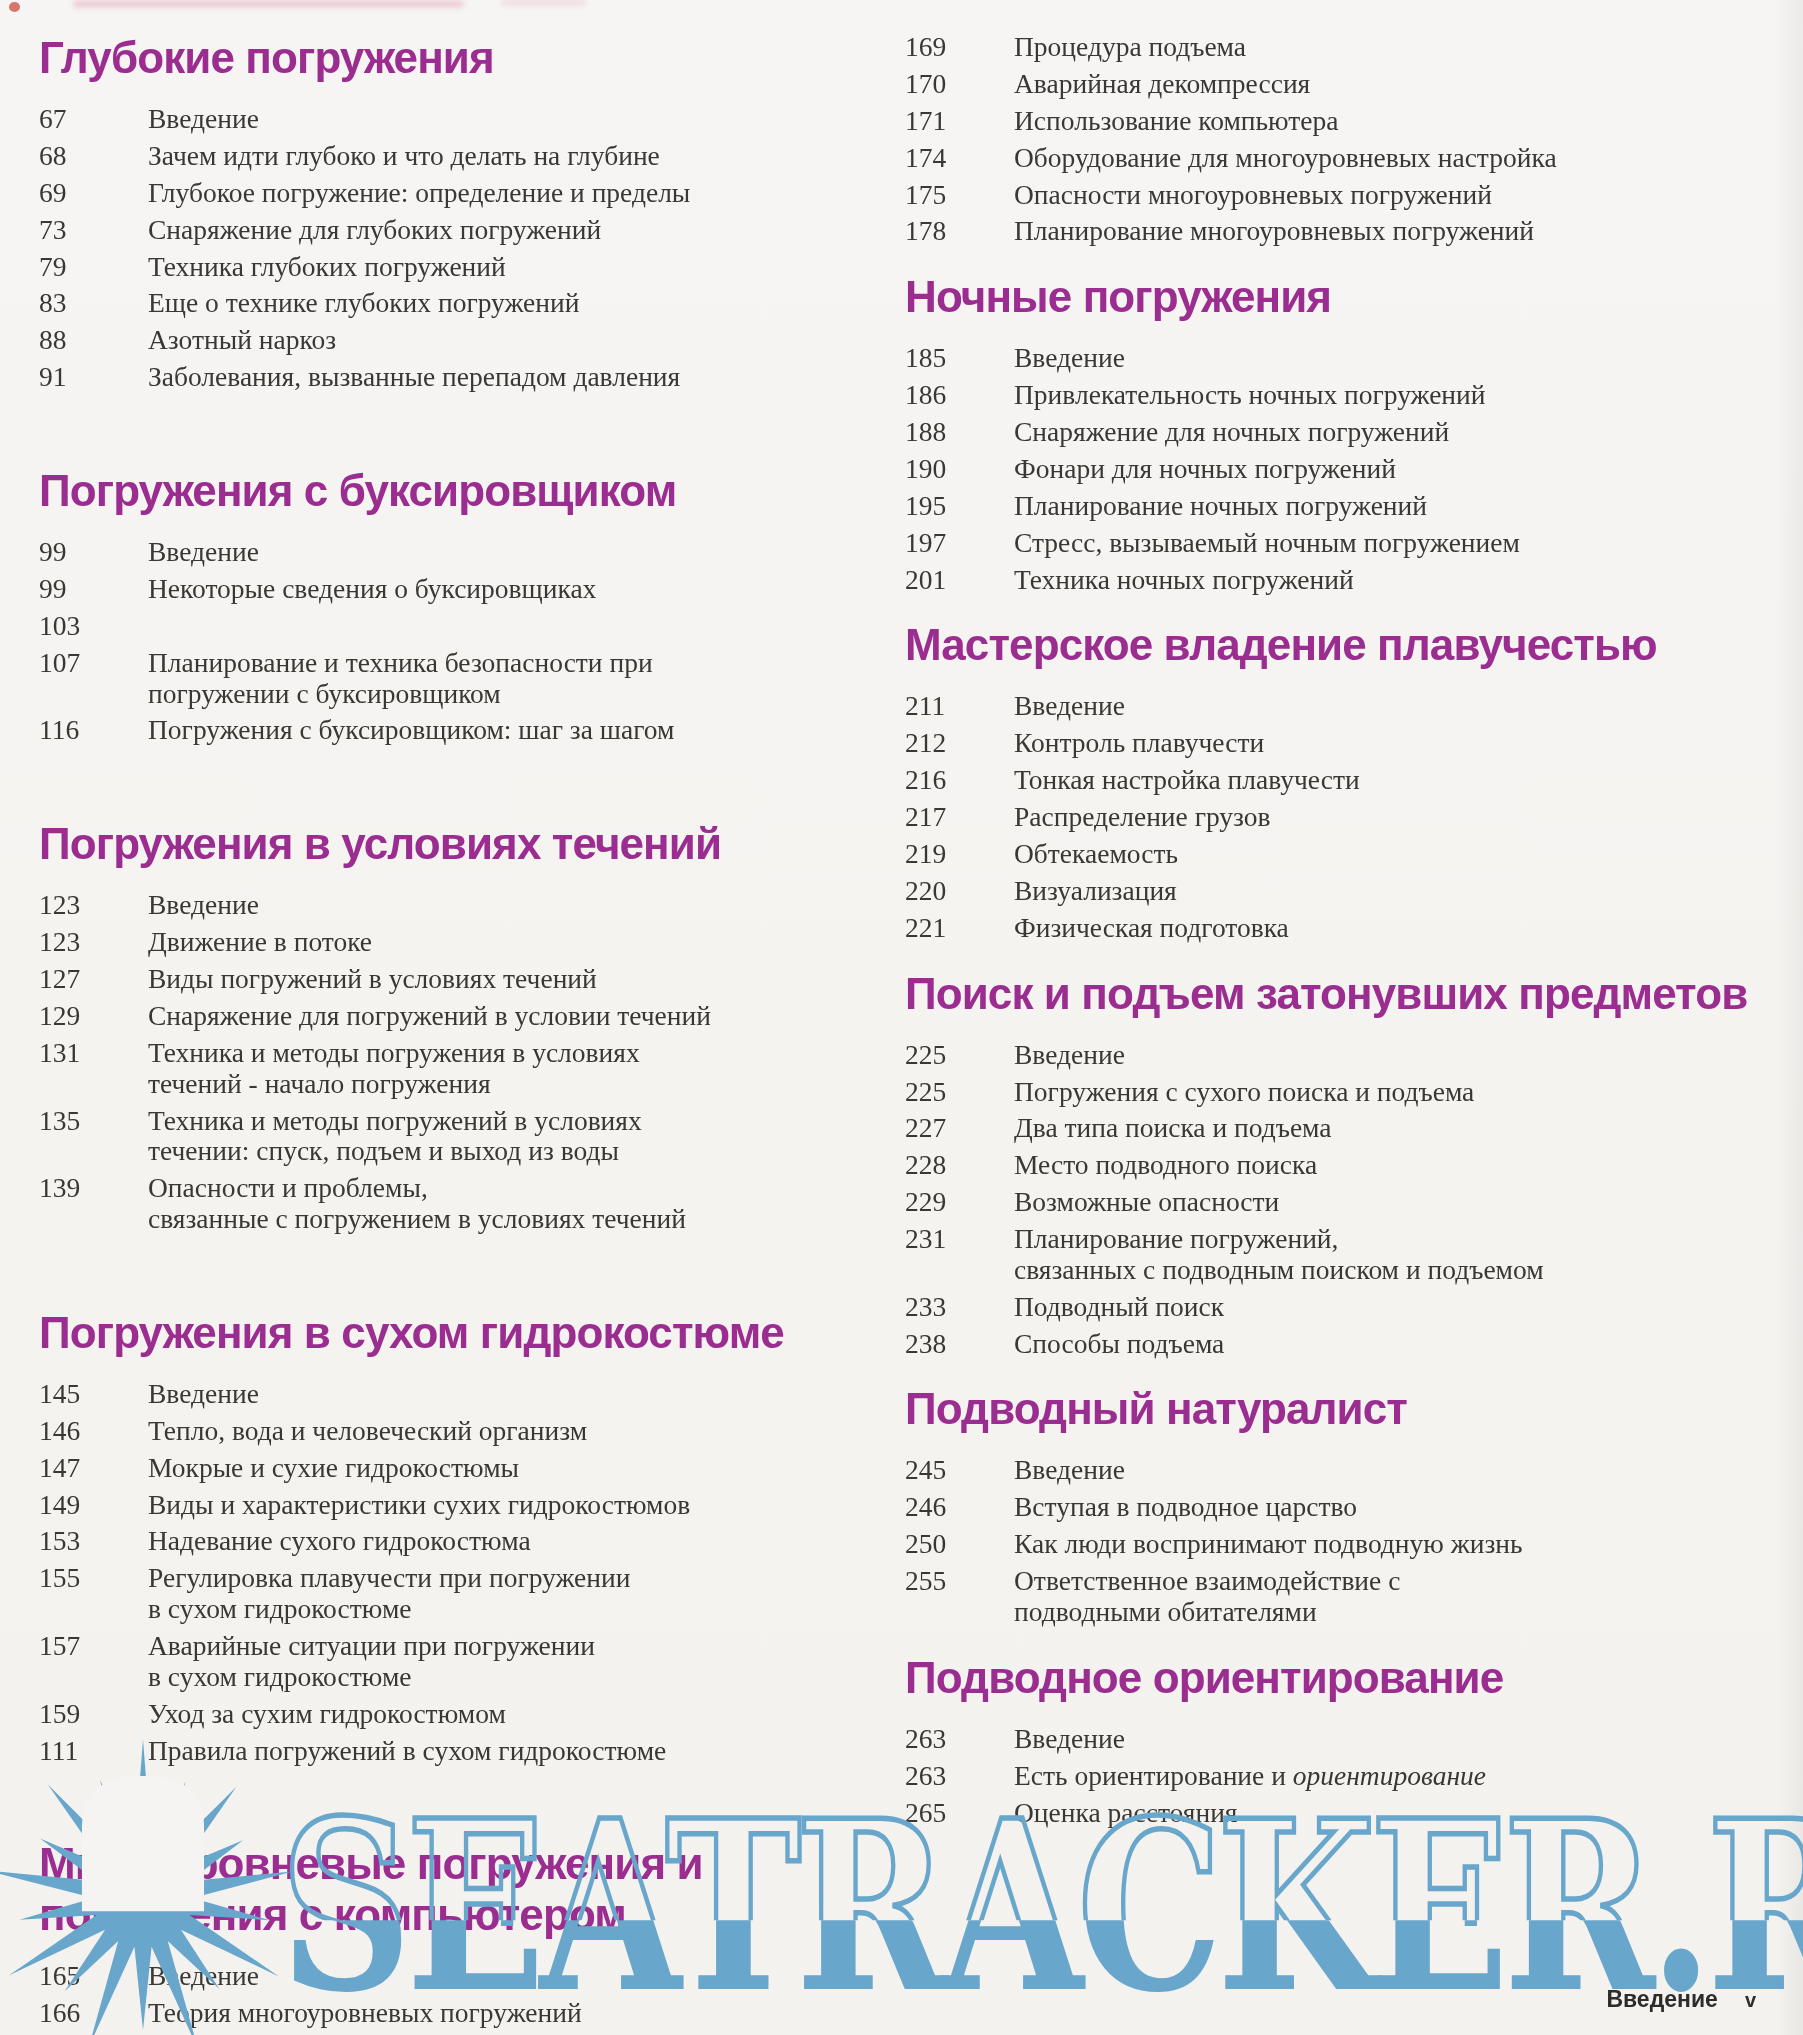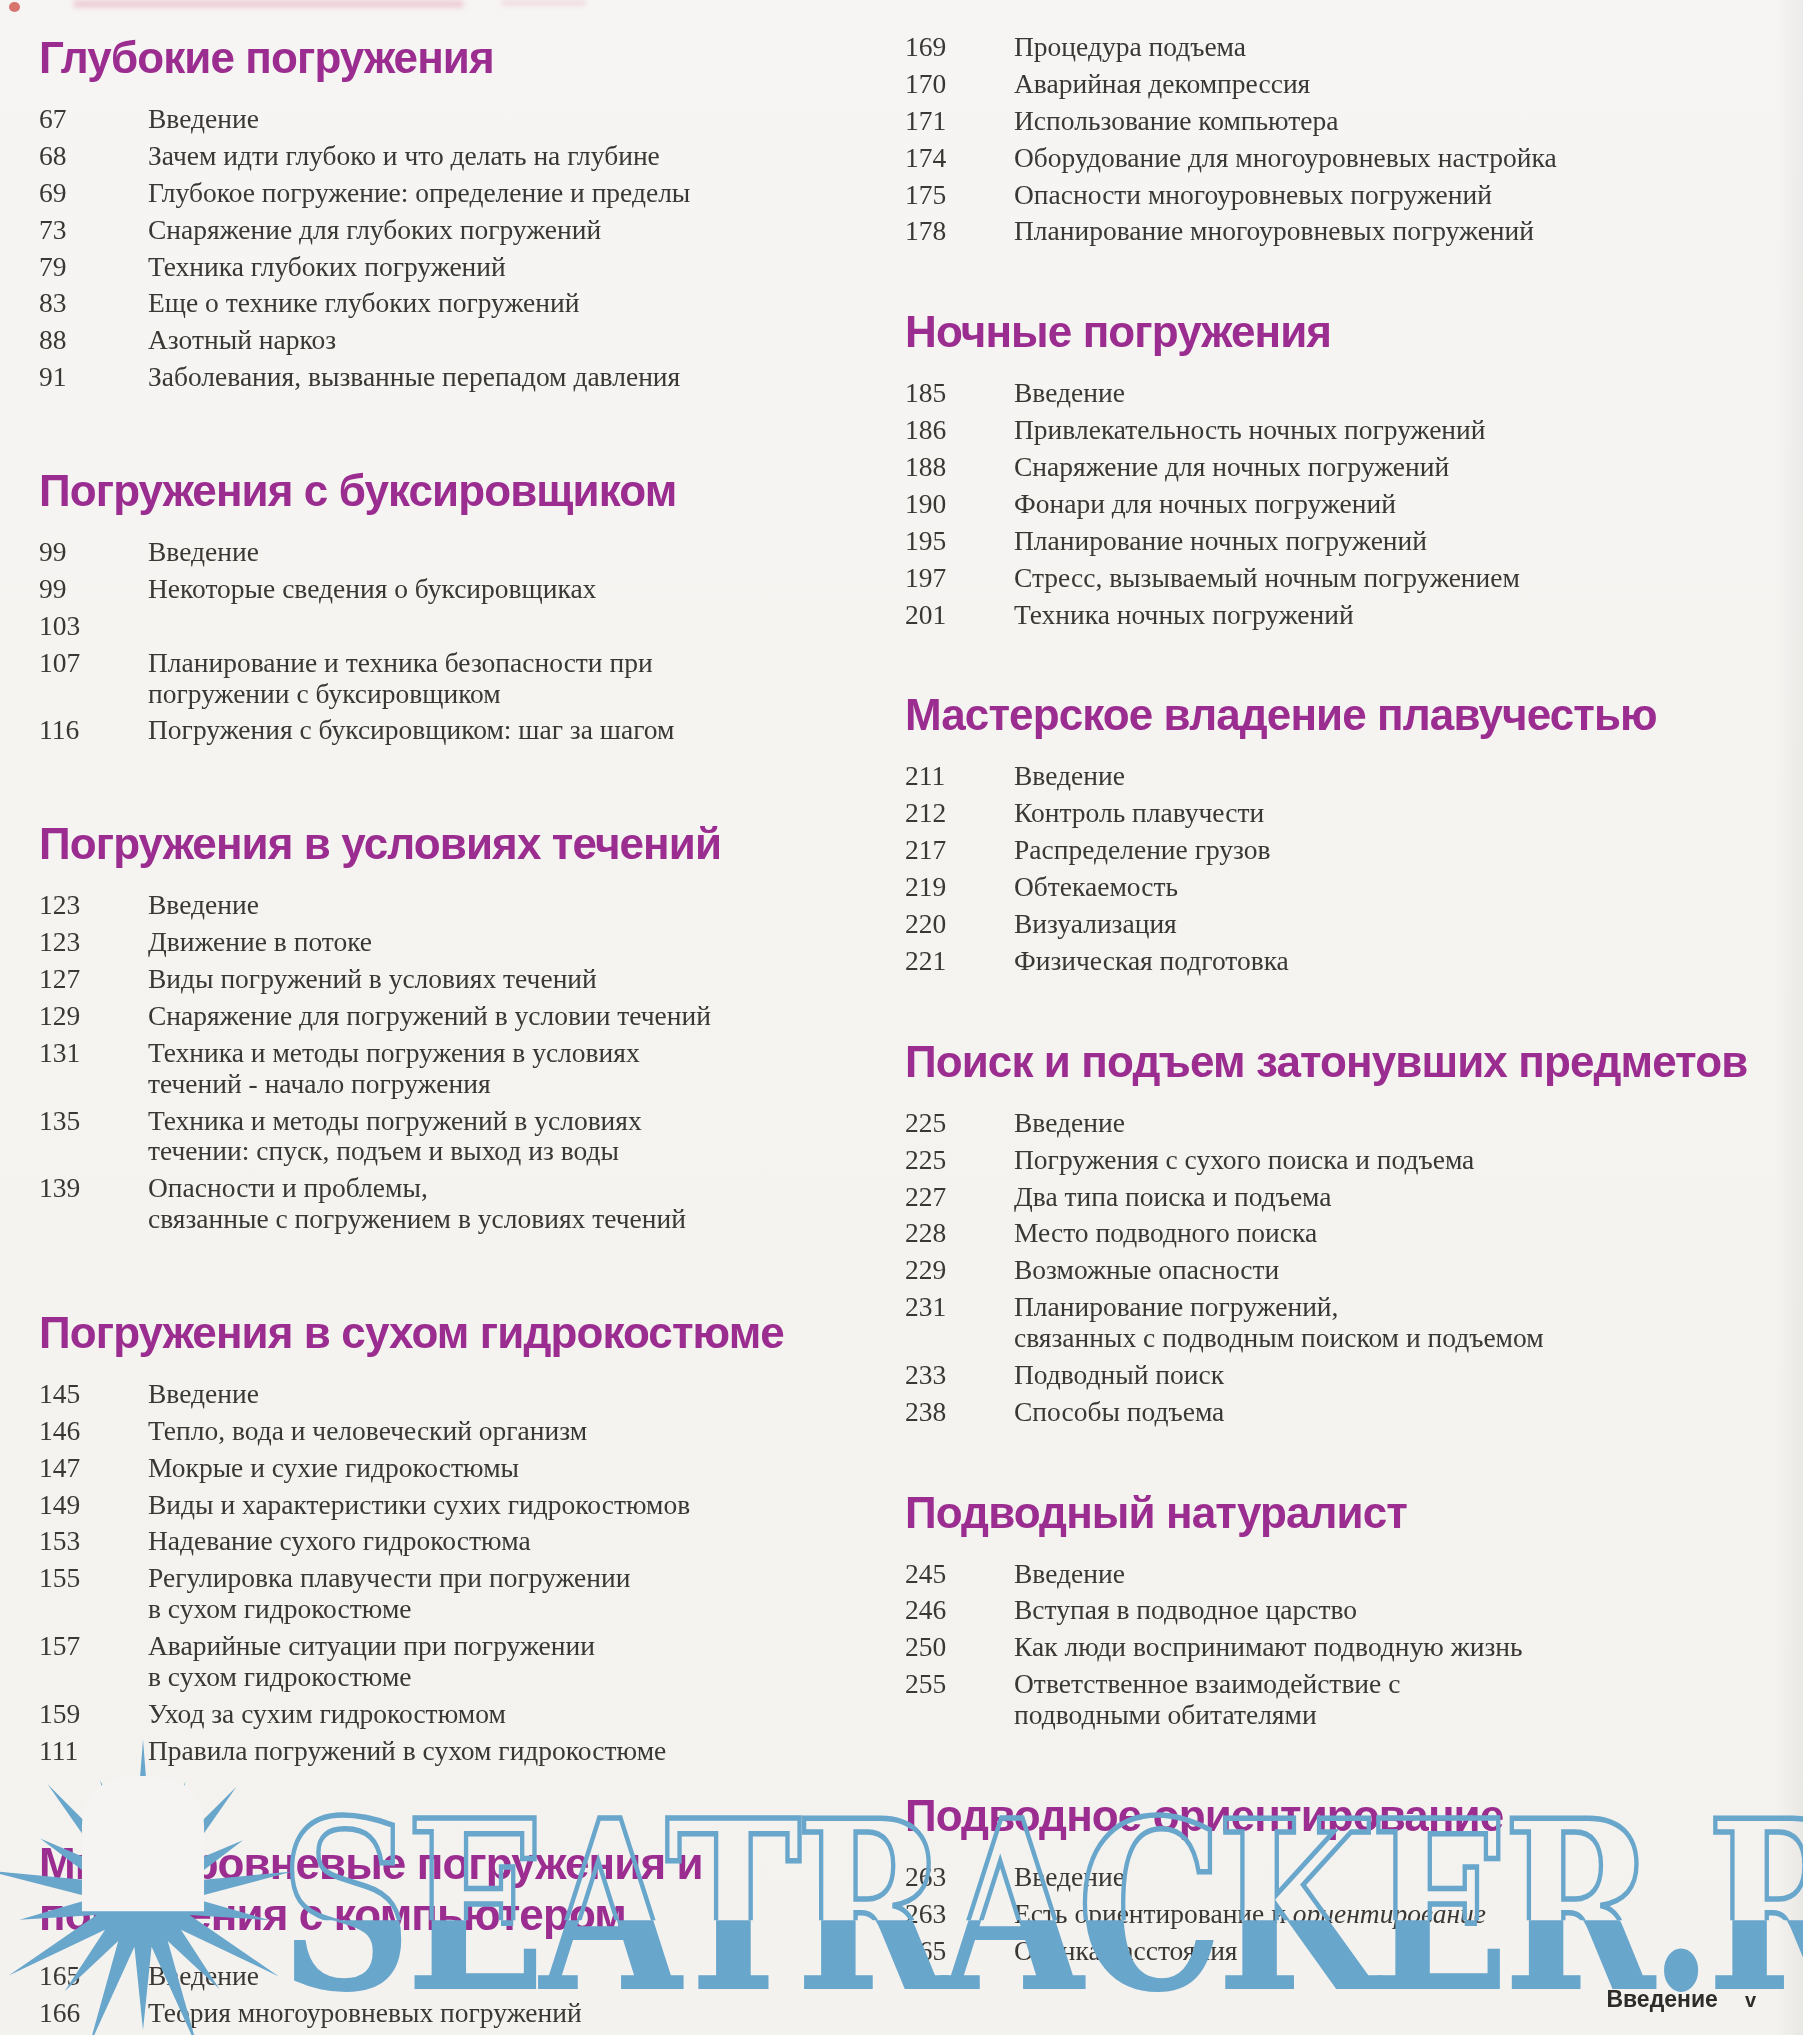--- a/index.html
+++ b/index.html
@@ -17,21 +17,21 @@
   .artifact-streak1 { left:73px; top:0; width:391px; height:8px; background:#e7a9bd; opacity:.5; filter:blur(2.4px); border-radius:4.3px; }
   .artifact-streak2 { left:501px; top:0; width:85px; height:6.1px; background:#e7a9bd; opacity:.32; filter:blur(2.4px); border-radius:3.1px; }
   .edge-shade { right:0; top:0; width:28px; height:100%; background:linear-gradient(to left, rgba(60,60,60,.06), rgba(0,0,0,0)); }
 
   
   .col { position:absolute; top:32px; }
   .col-left  { left:39px;  width:852px; }
   .col-right { left:905px; width:885px; }
 
   .toc-section { margin-top:72px; }
-  .col-right .toc-section { margin-top:59px; }
+  .col-right .toc-section { margin-top:24px; }
   .toc-section:first-child { margin-top:0; }
 
   .section-heading {
     font-family:"Liberation Sans", sans-serif;
     font-weight:bold;
     font-size:44px;
     line-height:1.16;
     letter-spacing:-0.9px;
     color:#9a2d8f;
     margin:0 0 21px 0;
@@ -319,20 +319,24 @@
     <div class="entries">
           <div class="entry">
     <span class="entry-page">211</span>
     <span class="entry-title"><span class="t">Введение</span><span class="t-italic"></span></span>
   </div>
           <div class="entry">
     <span class="entry-page">212</span>
     <span class="entry-title"><span class="t">Контроль плавучести</span><span class="t-italic"></span></span>
   </div>
           <div class="entry">
+    <span class="entry-page">216</span>
+    <span class="entry-title"><span class="t">Тонкая настройка плавучести</span><span class="t-italic"></span></span>
+  </div>
+          <div class="entry">
     <span class="entry-page">217</span>
     <span class="entry-title"><span class="t">Распределение грузов</span><span class="t-italic"></span></span>
   </div>
           <div class="entry">
     <span class="entry-page">219</span>
     <span class="entry-title"><span class="t">Обтекаемость</span><span class="t-italic"></span></span>
   </div>
           <div class="entry">
     <span class="entry-page">220</span>
     <span class="entry-title"><span class="t">Визуализация</span><span class="t-italic"></span></span>

